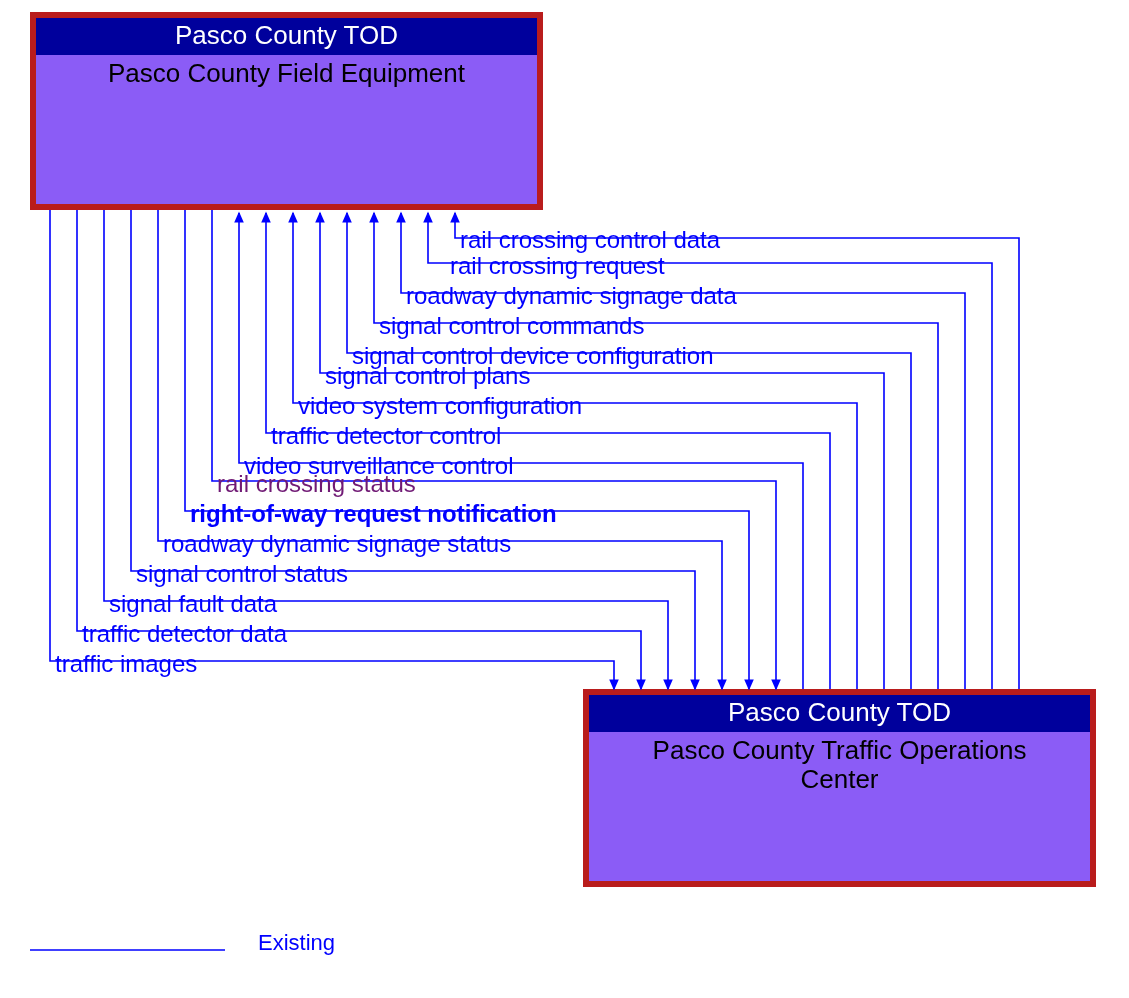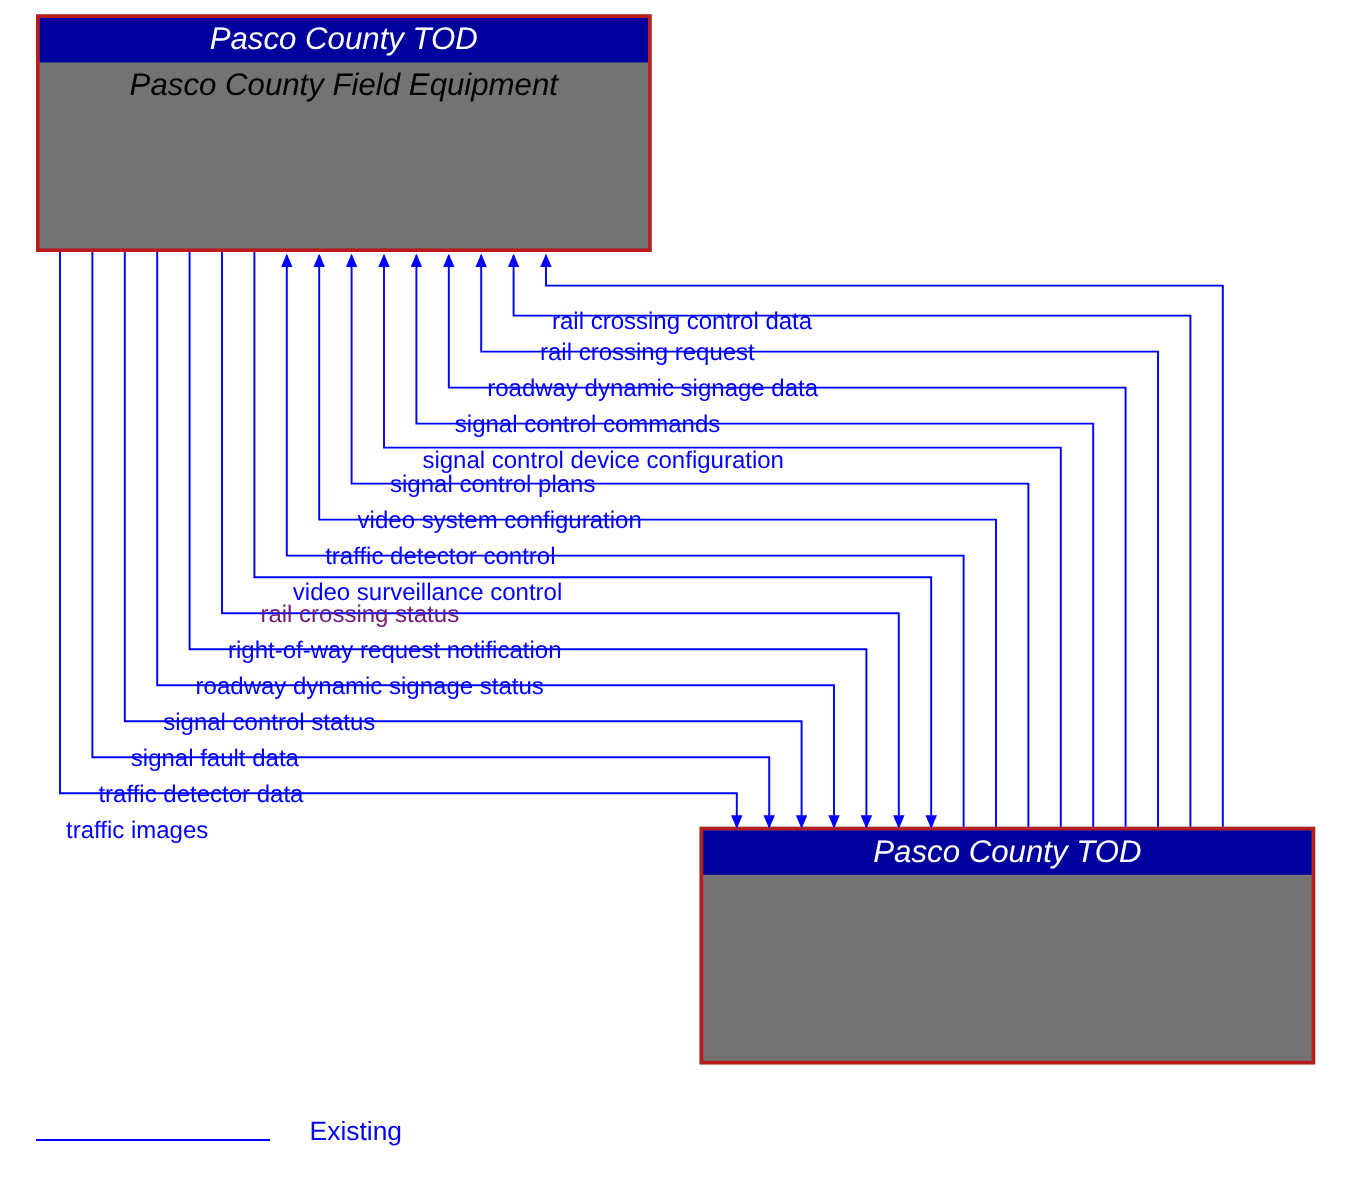--- a/index.html
+++ b/index.html
@@ -4,66 +4,65 @@
 <style>
   html,body{margin:0;padding:0;}
   body{
     width:1129px;height:998px;
     background:#ffffff;
     font-family:Arial, Helvetica, sans-serif;
     position:relative;
   }
   .box{
     position:absolute;
-    border:3px solid #b91c1c;
-    background:#737373;
+    border:6px solid #b91c1c;
+    background:#8b5cf6;
     box-sizing:border-box;
-    font-style:italic;
   }
   .box-header{
     color:#ffffff;
     font-size:26px;
     text-align:center;
     padding:4px 2px 6px 2px;
     font-weight:400;
     line-height:1.05;
   }
   .box-title{
     color:#000000;
     font-size:26px;
     text-align:center;
     padding:4px 21px;
     line-height:1.1;
   }
   .flow-label{
     position:absolute;
-    font-size:20px;
+    font-size:24px;
     white-space:nowrap;
     line-height:1;
-    margin-top:30px;
   }
   .legend-line{
     position:absolute;
   }
   .legend-text{
     position:absolute;
     font-size:22px;
   }
   svg{position:absolute;left:0;top:0;}
 </style>
 </head>
 <body>
 
 <div class="box" style="left:30px;top:12px;width:513px;height:198px;">
   <div class="box-header" style="background:#00009c;">Pasco County TOD</div>
   <div class="box-title">Pasco County Field Equipment</div>
 </div>
 
 <div class="box" style="left:583px;top:689px;width:513px;height:198px;">
   <div class="box-header" style="background:#00009c;">Pasco County TOD</div>
+  <div class="box-title">Pasco County Traffic Operations Center</div>
 </div>
 
 <svg width="1129" height="998">
   <defs>
     <marker id="arr" markerWidth="10" markerHeight="10" refX="6" refY="3" orient="auto" markerUnits="strokeWidth">
       <path d="M0,0 L7,3 L0,6 Z" fill="#0000ff"></path>
     </marker>
   </defs>
   <g stroke="#0000ff" stroke-width="1.6" fill="none">
 
@@ -105,21 +104,21 @@
 <span class="flow-label" style="left:450px;top:254px;color:#0000ff;">rail crossing request</span>
 <span class="flow-label" style="left:406px;top:284px;color:#0000ff;">roadway dynamic signage data</span>
 <span class="flow-label" style="left:379px;top:314px;color:#0000ff;text-align:center;">signal control commands</span>
 <span class="flow-label" style="left:352px;top:344px;color:#0000ff;">signal control device configuration</span>
 <span class="flow-label" style="left:325px;top:364px;color:#0000ff;">signal control plans</span>
 <span class="flow-label" style="left:298px;top:394px;color:#0000ff;">video system configuration</span>
 <span class="flow-label" style="left:271px;top:424px;color:#0000ff;">traffic detector control</span>
 <span class="flow-label" style="left:244px;top:454px;color:#0000ff;">video surveillance control</span>
 
 <span class="flow-label" style="left:217px;top:472px;color:#701a75;">rail crossing status</span>
-<span class="flow-label" style="left:190px;top:502px;color:#0000ff;">right-of-way request notification</span>
+<span class="flow-label" style="left:190px;top:502px;color:#0000ff;font-weight:bold;">right-of-way request notification</span>
 <span class="flow-label" style="left:163px;top:532px;color:#0000ff;">roadway dynamic signage status</span>
 <span class="flow-label" style="left:136px;top:562px;color:#0000ff;">signal control status</span>
 <span class="flow-label" style="left:109px;top:592px;color:#0000ff;">signal fault data</span>
 <span class="flow-label" style="left:82px;top:622px;color:#0000ff;">traffic detector data</span>
 <span class="flow-label" style="left:55px;top:652px;color:#0000ff;">traffic images</span>
 
 <svg class="legend-line" style="left:30px;top:940px;" width="200" height="20">
   <line x1="0" y1="10" x2="195" y2="10" stroke="#0000ff" stroke-width="1.6"></line>
 </svg>
 <span class="legend-text" style="left:258px;top:930px;color:#0000ff;">Existing</span>

